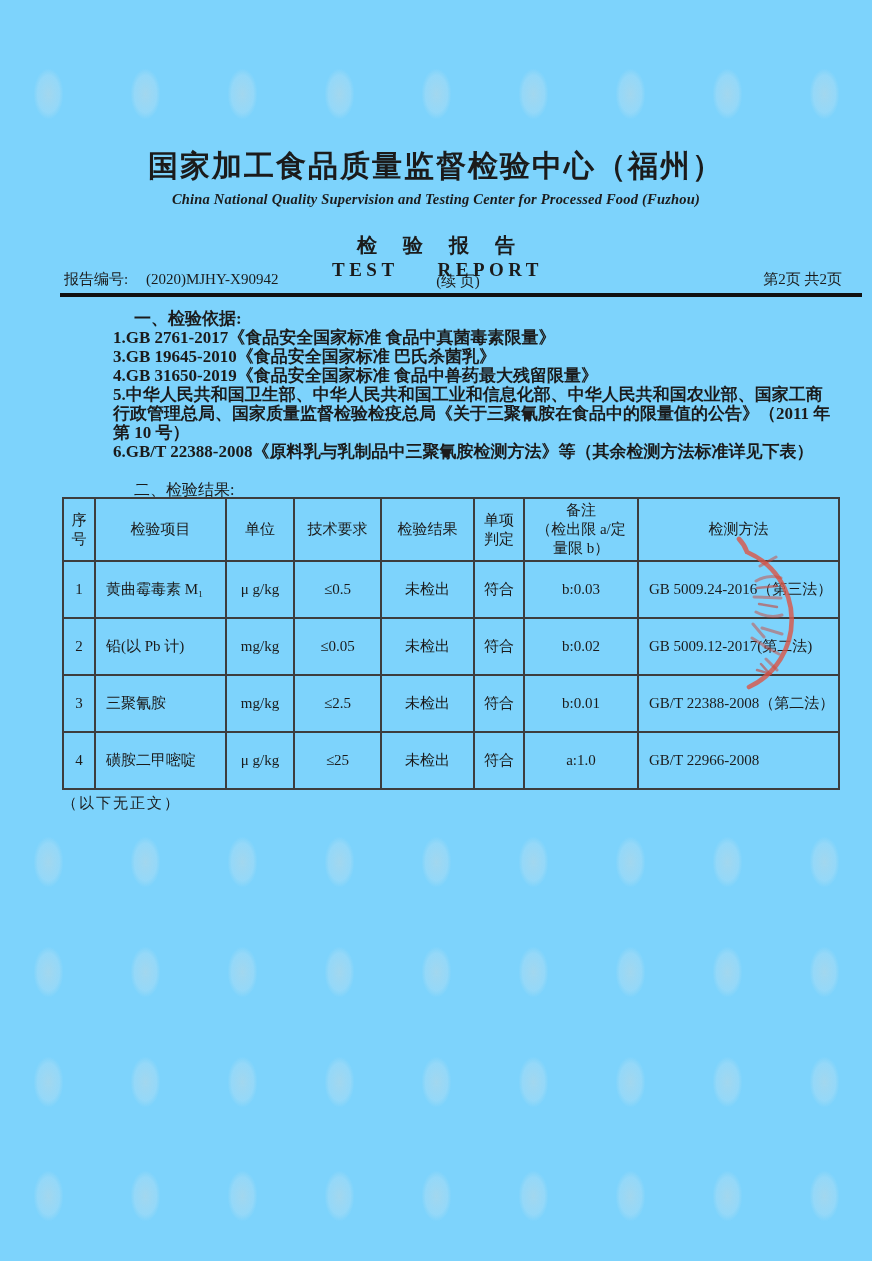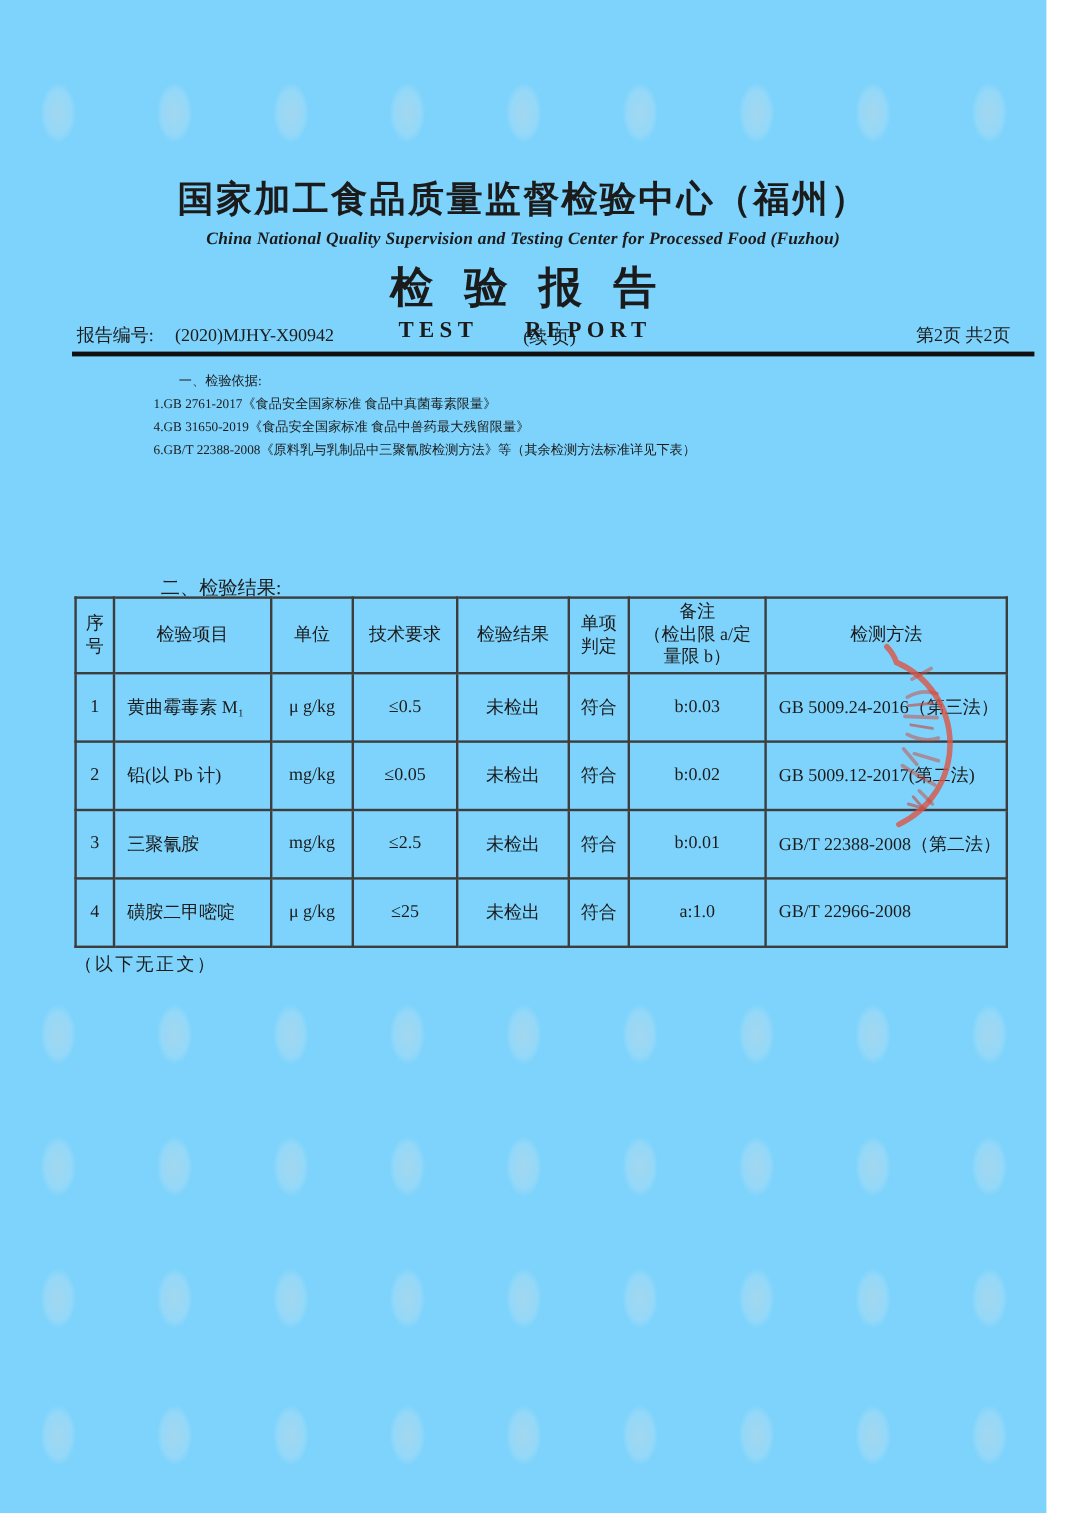--- a/index.html
+++ b/index.html
@@ -23,35 +23,35 @@
     background-image: radial-gradient(ellipse 20px 34px at 50% 50%,
       rgba(214,220,220,0.42), rgba(230,234,234,0.22) 55%, rgba(255,255,255,0) 75%);
     background-size: 97px 88px;
     background-repeat: repeat-x;
     pointer-events: none;
   }
 
   .header { position: absolute; top: 146px; left: 0; width: 100%; text-align: center; }
   .org-cn { font-size: 30px; font-weight: bold; letter-spacing: 2px; }
   .org-en { font-size: 14.5px; font-weight: bold; margin-top: 4px; letter-spacing: 0.2px; font-style: italic; }
-  .title-cn { font-size: 36px; font-weight: bold; letter-spacing: 26px; padding-left: 26px; margin-top: 8px; }
+  .title-cn { font-size: 20px; font-weight: bold; letter-spacing: 26px; padding-left: 26px; margin-top: 24px; }
   .title-en { font-size: 19px; font-weight: bold; letter-spacing: 4.5px; word-spacing: 30px; padding-left: 3px; margin-top: 0px; }
 
   .meta { position: absolute; top: 270px; left: 0; width: 100%; height: 22px; font-size: 15px; }
   .meta-left  { position: absolute; left: 64px; top: 0; }
   .meta-label { display: inline-block; }
   .meta-value { display: inline-block; margin-left: 14px; }
   .meta-center{ position: absolute; left: 0; top: 2px; width: 100%; text-align: center; padding-left: 44px; }
   .meta-right { position: absolute; right: 30px; top: 0; }
 
   .rule { position: absolute; top: 293px; left: 60px; width: 802px; height: 4px; background: #101010; }
 
   .basis {
-    position: absolute; top: 309px; left: 128px; width: 724px;
-    font-size: 11px; line-height: 19px;
+    position: absolute; top: 309px; left: 113px; width: 724px;
+    font-size: 17px; line-height: 19px; font-weight: bold;
   }
   .section-title { padding-left: 21px; }
 
   .sec2-title { position: absolute; top: 480px; left: 134px; font-size: 16px; }
 
   .table-wrap { position: absolute; top: 497px; left: 62px; width: 776px; }
   table.results { border-collapse: collapse; width: 776px; table-layout: fixed; }
   .results th, .results td {
     border: 2px solid #3d3d3d;
     font-size: 15px;
@@ -96,21 +96,23 @@
     </div>
     <div class="meta-center">(续 页)</div>
     <div class="meta-right">第2页  共2页</div>
   </div>
 
   <div class="rule"></div>
 
   <div class="basis">
     <div class="section-title">一、检验依据:</div>
     <div>1.GB 2761-2017《食品安全国家标准 食品中真菌毒素限量》</div>
+    <div>3.GB 19645-2010《食品安全国家标准 巴氏杀菌乳》</div>
     <div>4.GB 31650-2019《食品安全国家标准 食品中兽药最大残留限量》</div>
+    <div>5.中华人民共和国卫生部、中华人民共和国工业和信息化部、中华人民共和国农业部、国家工商行政管理总局、国家质量监督检验检疫总局《关于三聚氰胺在食品中的限量值的公告》（2011 年第 10 号）</div>
     <div>6.GB/T 22388-2008《原料乳与乳制品中三聚氰胺检测方法》等（其余检测方法标准详见下表）</div>
   </div>
 
   <div class="sec2-title">二、检验结果:</div>
 
   <div class="table-wrap">
     <table class="results">
       <colgroup>
         <col style="width:32px">
           <col style="width:131px">

